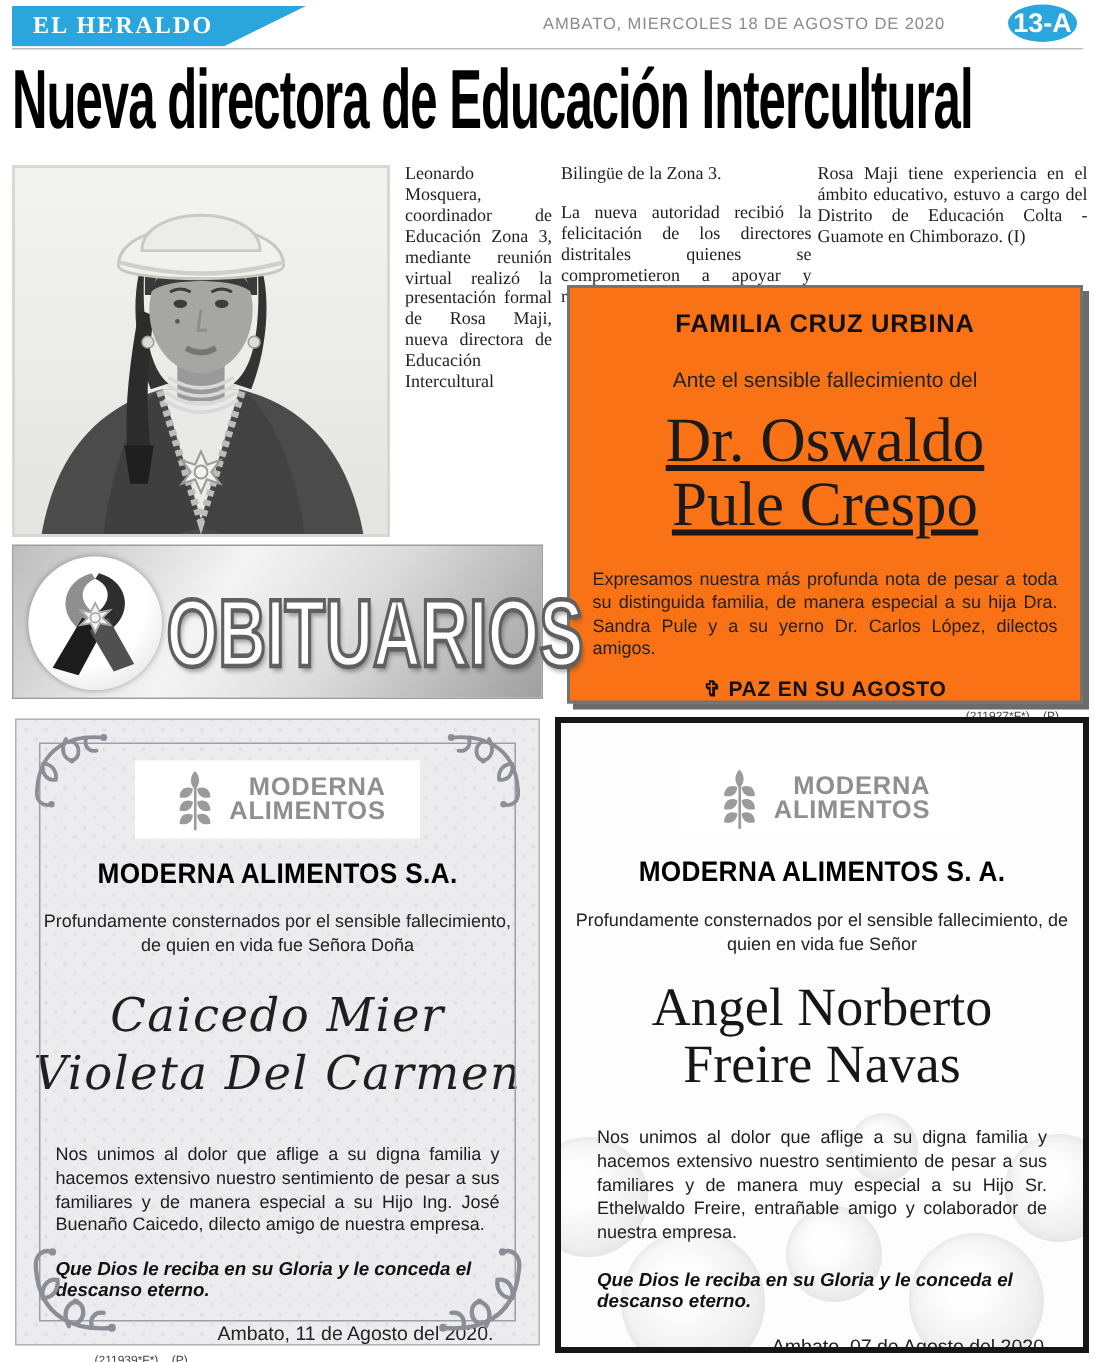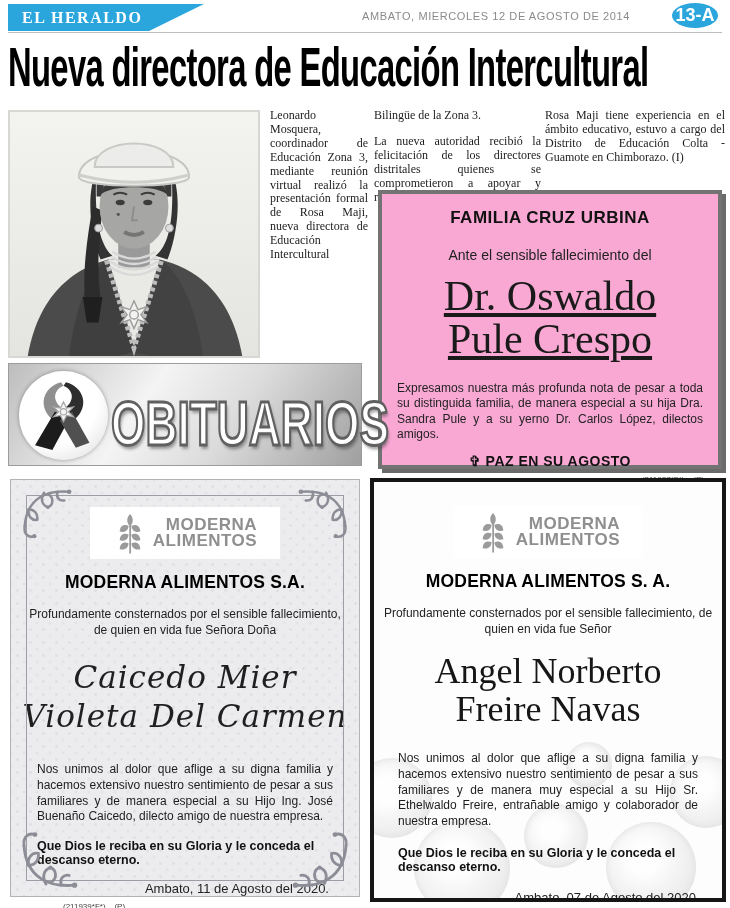--- a/index.html
+++ b/index.html
@@ -46,21 +46,21 @@
   .col2{ left:374px; width:167px; }
   .col3{ left:545px; width:180px; }
   .news-col p + p{ margin-top:12px; }
   .photo-caption{
     position:absolute; left:270px; top:253px; width:99px;
     font-size:11px; font-weight:bold; line-height:1.18; color:#111;
   }
   
   .cruz-box{
     position:absolute; left:378px; top:190px; width:344px; height:279px;
-    background:#f9a8d4; border:4px solid #737373; box-shadow:4px 4px 0 #6b6b6b;
+    background:#f97316; border:2px solid #737373; box-shadow:4px 4px 0 #6b6b6b;
     text-align:center;
   }
   .cruz-family{ margin-top:14px; font-size:17px; font-weight:bold; letter-spacing:.5px; }
   .cruz-intro{ margin-top:19px; font-size:14px; color:#222; }
   .cruz-name{ margin-top:12px; font-family:"Liberation Serif", serif;
     font-size:42px; line-height:1.02; color:#1a1a1a;text-decoration:underline; }
   .cruz-body{ margin:20px 15px 0; font-size:12px; line-height:1.3;
     text-align:justify; color:#222; }
   .cruz-closing{ margin-top:10px; font-size:14px; font-weight:bold; letter-spacing:.5px; }
   .adcode{ font-size:8px; color:#444; white-space:pre; }
@@ -91,21 +91,21 @@
     margin:0 auto; width:190px; height:52px; background:#fff;
     display:flex; align-items:center; justify-content:center; gap:6px;
   }
   .logo-box svg{ width:34px; height:44px; }
   .logo-text{ text-align:right; color:#8f8f8f; font-weight:bold;
     font-size:17px; line-height:.95; letter-spacing:.5px; }
   .company{ margin-top:13px; font-weight:bold; font-size:17.5px;
     letter-spacing:.2px; transform:scaleY(1.08); color:#000; }
   .obit-intro{ margin-top:13px; font-size:12px; line-height:1.35; color:#222; }
   .obit-body{ font-size:12px; line-height:1.32; text-align:justify; color:#1d1d1d; }
-  .blessing{ font-weight:bold; font-size:12.5px; color:#111; }
+  .blessing{ font-weight:bold; font-style:italic; font-size:12.5px; color:#111; }
   .dateline{ font-size:13px; color:#222; }
   
   .obit-left{
     position:absolute; left:10px; top:479px; width:350px; height:418px;
     border:1px solid #b3b3b3; text-align:center;
     background-color:#ececee;
     background-image:
       radial-gradient(#e0e0e4 1.1px, transparent 1.6px),
       radial-gradient(#e3e3e7 1.1px, transparent 1.6px);
     background-size:13px 13px; background-position:0 0,6.5px 6.5px;
@@ -145,21 +145,21 @@
   .rel{ position:relative; }
 </style>
 </head>
 <body>
 
 <div id="page">
 
   <div class="brand-banner">
     <span>EL HERALDO</span>
   </div>
-  <div class="header-date">AMBATO,  MIERCOLES 12 DE AGOSTO DE 2014</div>
+  <div class="header-date">AMBATO,  MIERCOLES 18 DE AGOSTO DE 2020</div>
   <div class="page-badge">13-A</div>
   <div class="header-rule"></div>
 
   <div class="headline">Nueva directora de Educación Intercultural</div>
 
   <div class="photo">
     <svg viewBox="0 0 252 248">
       <defs>
         <linearGradient id="bg" x1="0" y1="0" x2="0" y2="1">
           <stop offset="0" stop-color="#f3f3f0"></stop>

